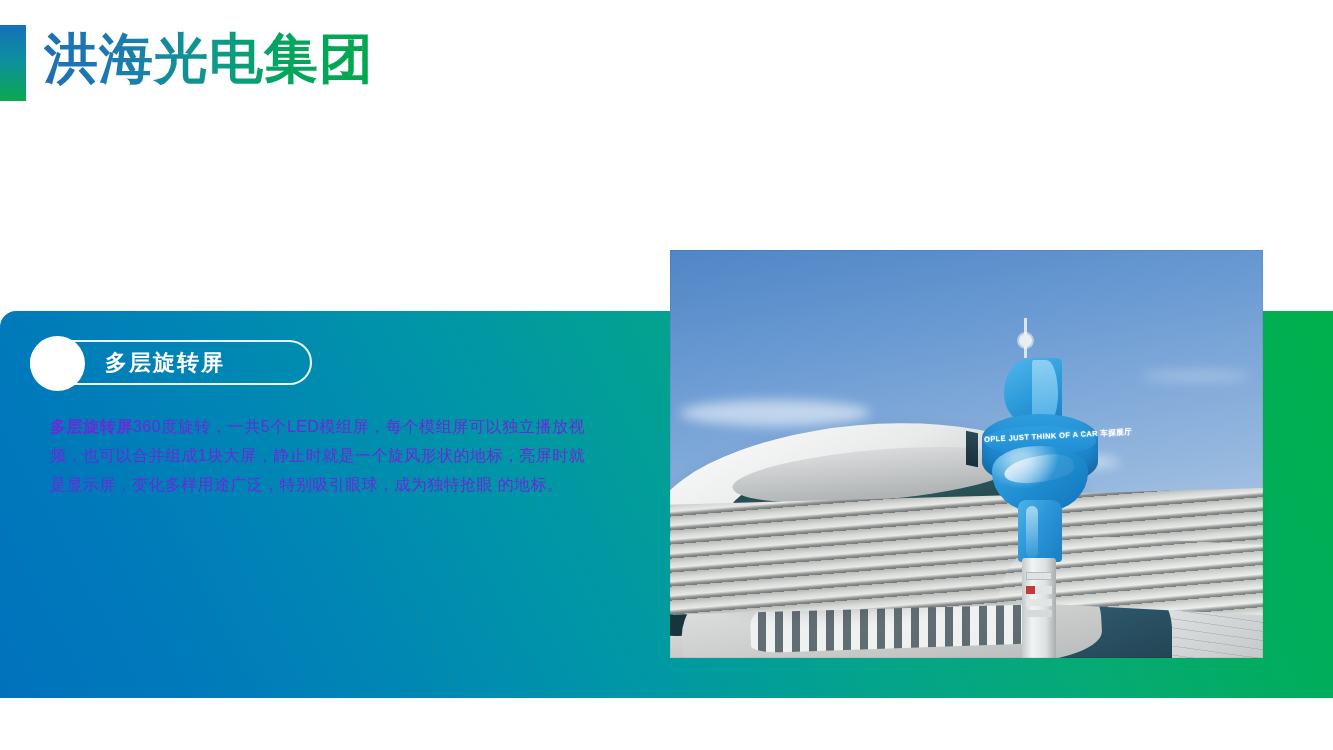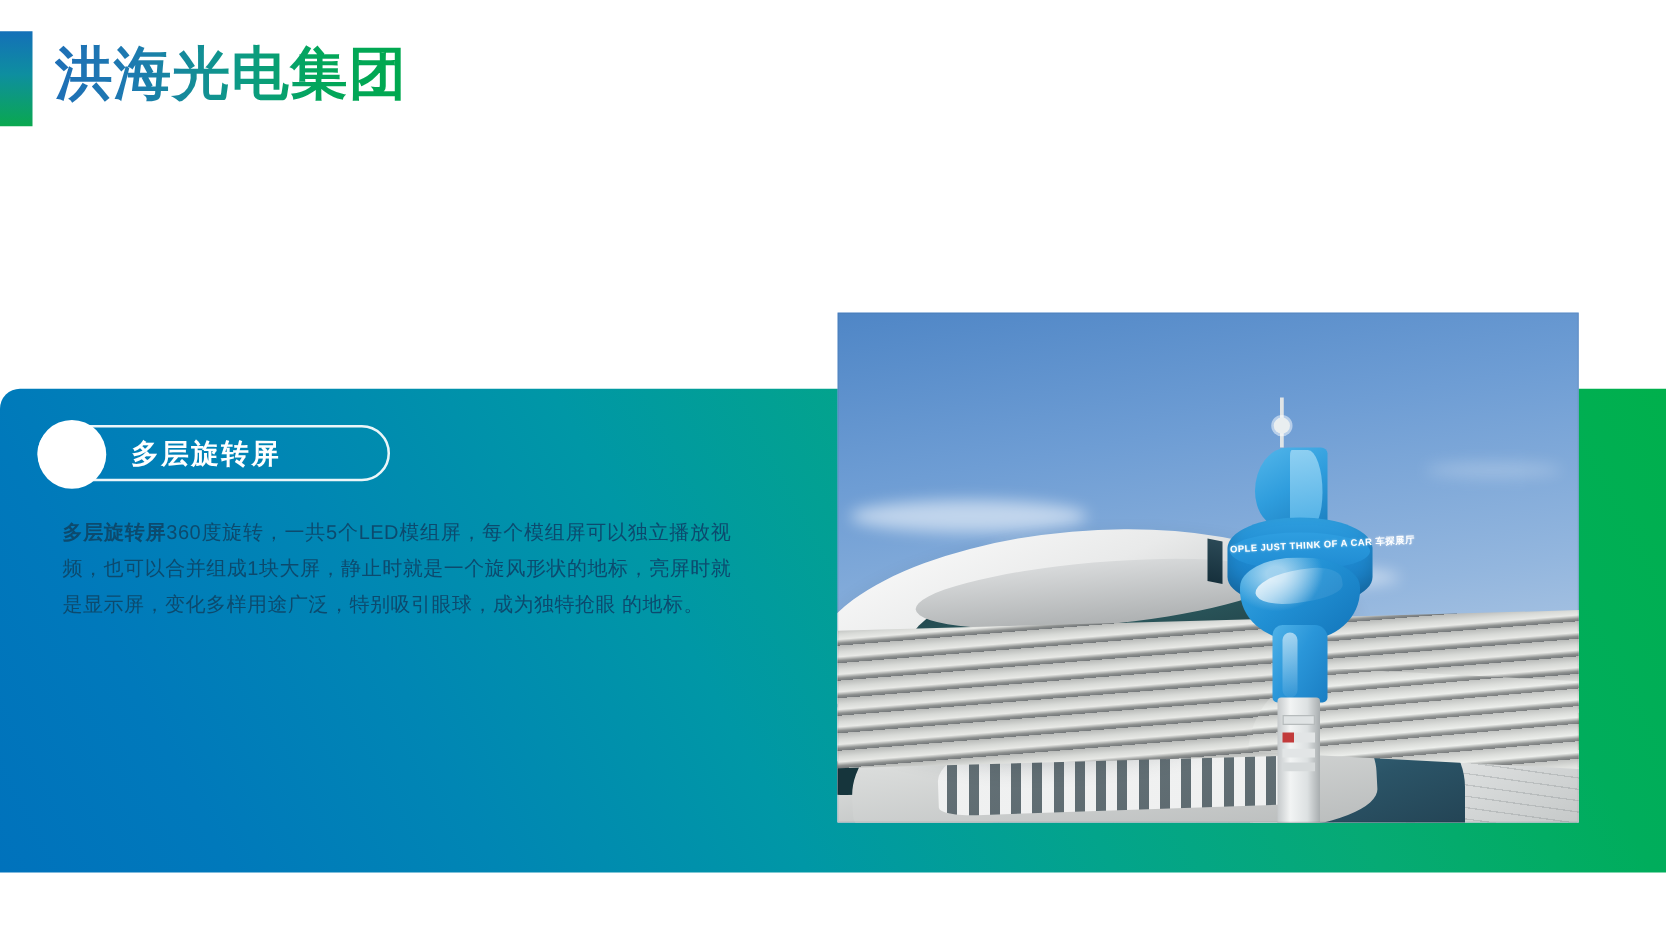--- a/index.html
+++ b/index.html
@@ -13,21 +13,21 @@
   .slide{position:absolute;inset:0;width:1333px;height:750px;background:#fff;overflow:hidden;}
 
   
   .hdr{position:absolute;left:0;top:0;width:1333px;height:120px;}
   .hdr-bar{
     position:absolute;left:0;top:25px;width:26px;height:76px;
     background:linear-gradient(180deg,#1470b8 0%,#0e8ea0 45%,#0aa84f 100%);
   }
   .hdr-title{
     position:absolute;left:44px;top:28px;
-    font-size:46px;line-height:60px;font-weight:700;
+    font-size:54px;line-height:60px;font-weight:700;
     letter-spacing:1px;
     white-space:nowrap;
     background:linear-gradient(90deg,#1e6fb6 0%,#1d7ab0 22%,#0d9a86 52%,#03a65c 74%,#00a84e 100%);
     -webkit-background-clip:text;background-clip:text;
     -webkit-text-fill-color:transparent;color:transparent;
   }
 
   
   .panel{
     position:absolute;left:0;top:311px;width:1333px;height:387px;
@@ -59,21 +59,21 @@
   }
   .badge-label{
     position:absolute;left:75px;top:9px;
     font-size:22px;line-height:28px;font-weight:700;color:#ffffff;
     letter-spacing:2px;white-space:nowrap;
   }
 
   
   .copy{
     position:absolute;left:50px;top:412px;width:535px;
-    color:#0c4a6e;font-size:16px;line-height:29px;
+    color:#6d28d9;font-size:16px;line-height:29px;
     text-align:justify;text-justify:inter-character;
     letter-spacing:.4px;
   }
   .copy .lead{font-weight:700;}
 
   
   .photo{
     position:absolute;left:670px;top:250px;width:593px;height:408px;
     overflow:hidden;background:#7ba4d6;
   }

